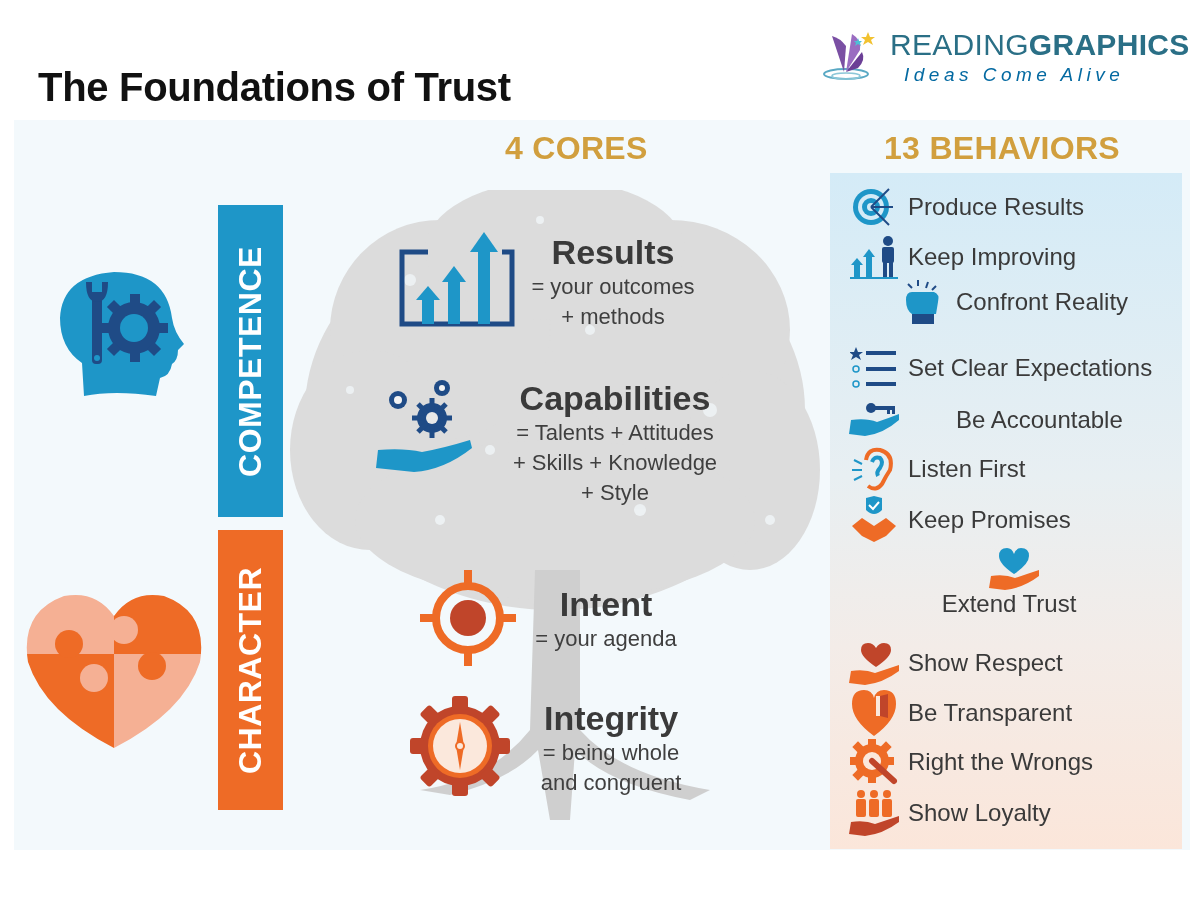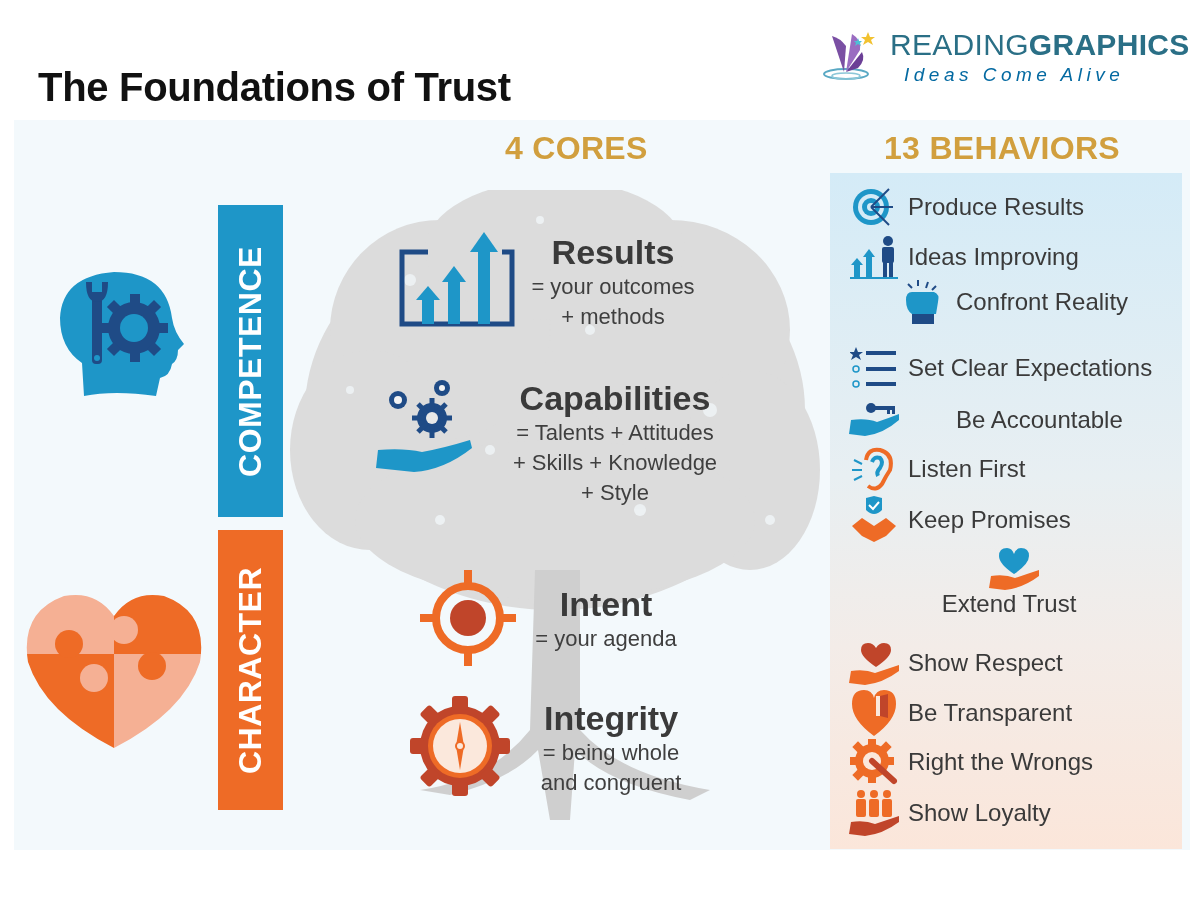--- a/index.html
+++ b/index.html
@@ -259,21 +259,21 @@
           </g>
       <rect x="0" y="42" width="48" height="2" fill="#1e96c8"></rect>
       <g fill="#1f4b86">
             <circle cx="38" cy="6" r="5"></circle>
             <rect x="32" y="12" width="12" height="16" rx="2"></rect>
             <rect x="33" y="26" width="4" height="16"></rect>
             <rect x="39" y="26" width="4" height="16"></rect>
           </g>
     </svg>
       </div>
-    <span class="bt">Ideas Improving</span>
+    <span class="bt">Keep Improving</span>
   </div>
 
   <div class="beh" style="top:107px;padding-left:48px;">
     <div class="bi">
         <svg width="44" height="48" viewBox="0 0 44 48">
       <g stroke="#1f4b86" stroke-width="2">
             <line x1="8" y1="6" x2="12" y2="10"></line>
             <line x1="18" y1="2" x2="18" y2="8"></line>
             <line x1="28" y1="4" x2="26" y2="10"></line>
             <line x1="36" y1="8" x2="32" y2="12"></line>

